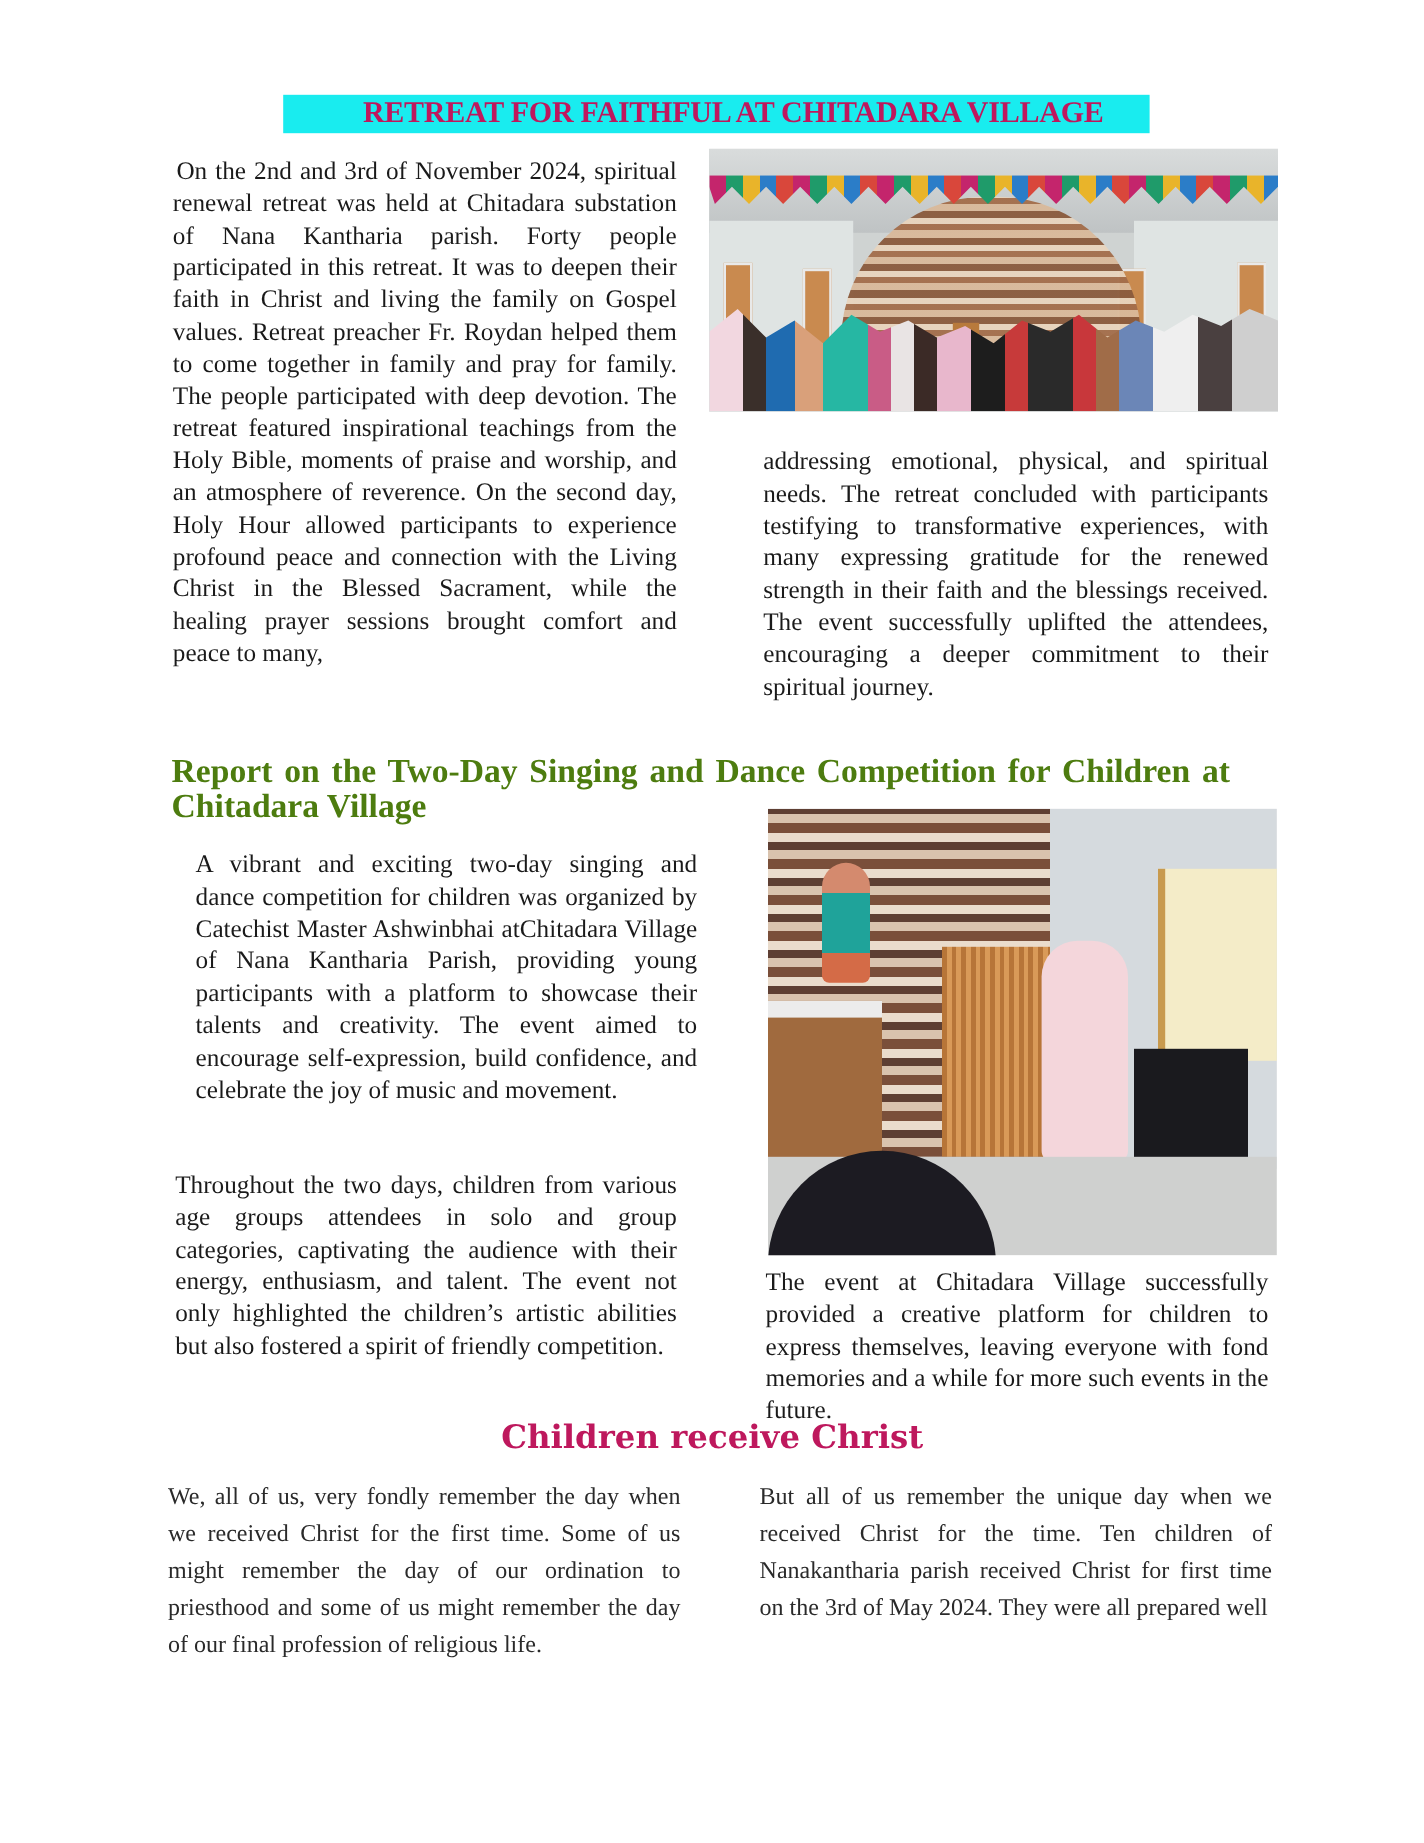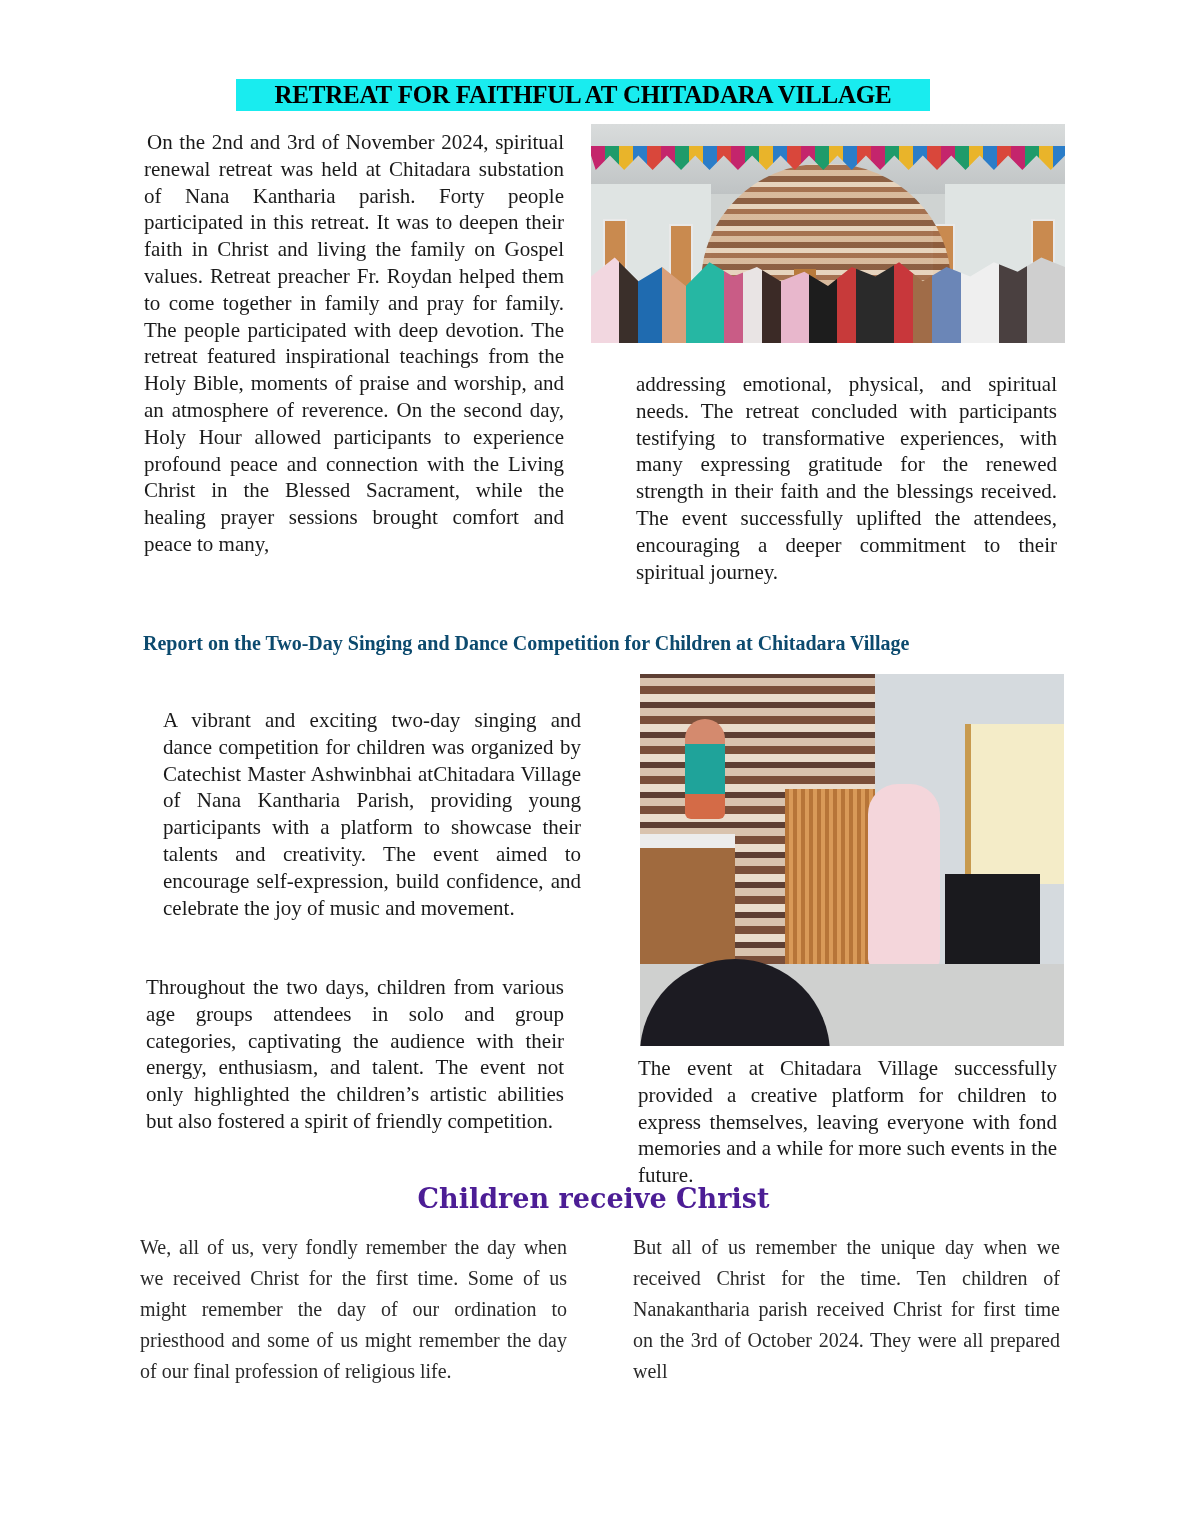--- a/index.html
+++ b/index.html
@@ -1,26 +1,26 @@
 <!DOCTYPE html>
 <html><head>
 <meta charset="utf-8">
 <style>
   html, body { margin: 0; padding: 0; background: #ffffff; }
   body { width: 1187px; height: 1536px; position: relative; overflow: hidden;
          font-family: "Liberation Serif", serif; color: #1a1a1a; }
   .abs { position: absolute; }
   .title1 { left: 236px; top: 79px; width: 694px; height: 32px; background: #19ecef;
-            color: #000000; font-weight: bold; font-size: 25px; line-height: 32px;
-            text-align: center; white-space: nowrap; letter-spacing: -0.2px; }
+            color: #be185d; font-weight: bold; font-size: 25px; line-height: 32px;
+            text-align: center; white-space: nowrap; letter-spacing: -0.2px; padding-left: 28px; }
   .para { font-size: 21px; line-height: 26.8px; text-align: justify; text-align-last: left; }
   .para p { margin: 3px; }
-  .h2 { color: #0c4a6e; font-weight: bold; font-size: 20px; line-height: 29px;
+  .h2 { color: #4d7c0f; font-weight: bold; font-size: 28px; line-height: 29px;
         text-align: justify; font-family: "Liberation Serif", serif; }
-  .h3 { color: #4c1d95; font-weight: bold; font-size: 27px; text-align: center;
+  .h3 { color: #be185d; font-weight: bold; font-size: 27px; text-align: center;
         font-family: "DejaVu Serif", serif; white-space: nowrap; }
   .para3 { font-size: 20px; line-height: 31px; text-align: justify; text-align-last: left; color: #2a2a2a; }
 
   
   .photo1 { left: 591px; top: 124px; width: 474px; height: 219px; overflow: hidden;
             background: #cfd3d2; }
   .photo1 .ceiling { position:absolute; left:0; top:0; width:100%; height:70px;
             background: linear-gradient(180deg,#d9dcdc,#bfc3c4); }
   .photo1 .wall { position:absolute; left:110px; top:40px; width:250px; height:150px;
             background:
@@ -107,14 +107,14 @@
   <p>The event at Chitadara Village successfully provided a creative platform for children to express themselves, leaving everyone with fond memories and a while for more such events in the future.</p>
 </div>
 
 <div class="abs h3" style="left:300px; top:1183px; width:587px;">Children receive Christ</div>
 
 <div class="abs para3" style="left:140px; top:1232px; width:427px;">
   <p style="margin:0;">We, all of us, very fondly remember the day when we received Christ for the first time. Some of us might remember the day of our ordination to priesthood and some of us might remember the day of our final profession of religious life.</p>
 </div>
 
 <div class="abs para3" style="left:633px; top:1232px; width:427px;">
-  <p style="margin:0;">But all of us remember the unique day when we received Christ for the time.  Ten children of Nanakantharia parish received Christ for first time on the 3rd of October 2024. They were all prepared well</p>
+  <p style="margin:0;">But all of us remember the unique day when we received Christ for the time.  Ten children of Nanakantharia parish received Christ for first time on the 3rd of May 2024. They were all prepared well</p>
 </div>
 
 </body></html>

